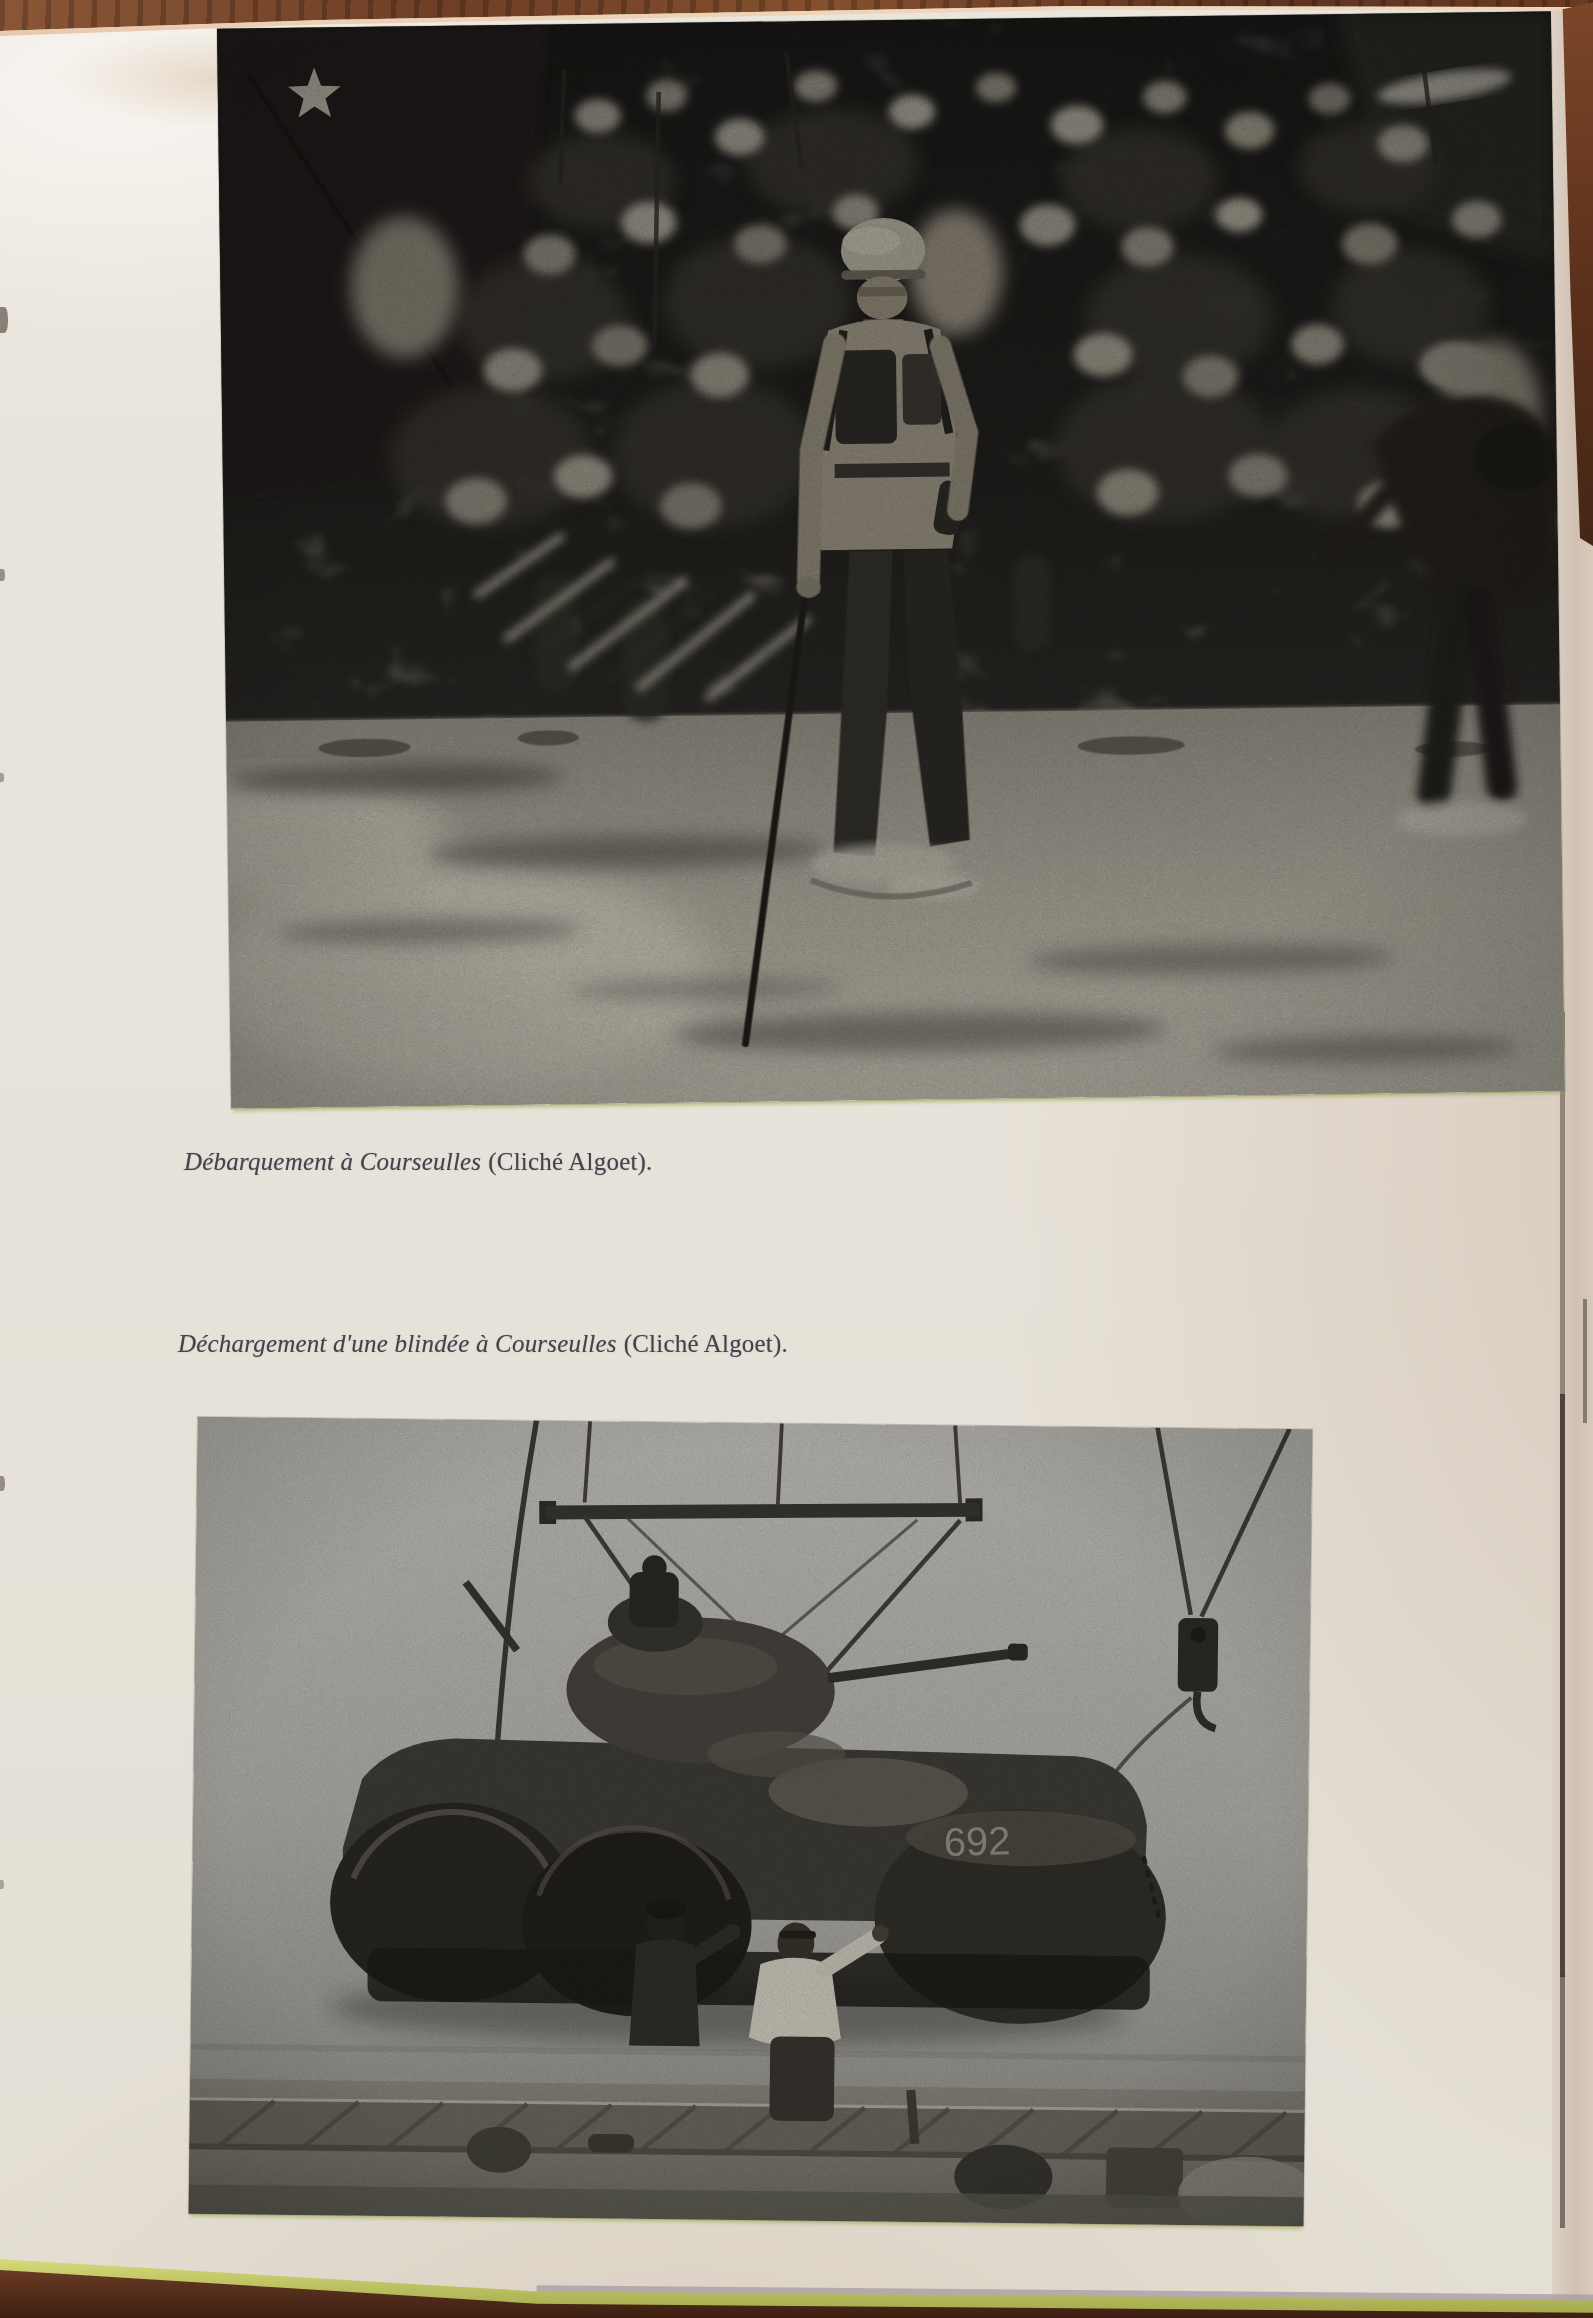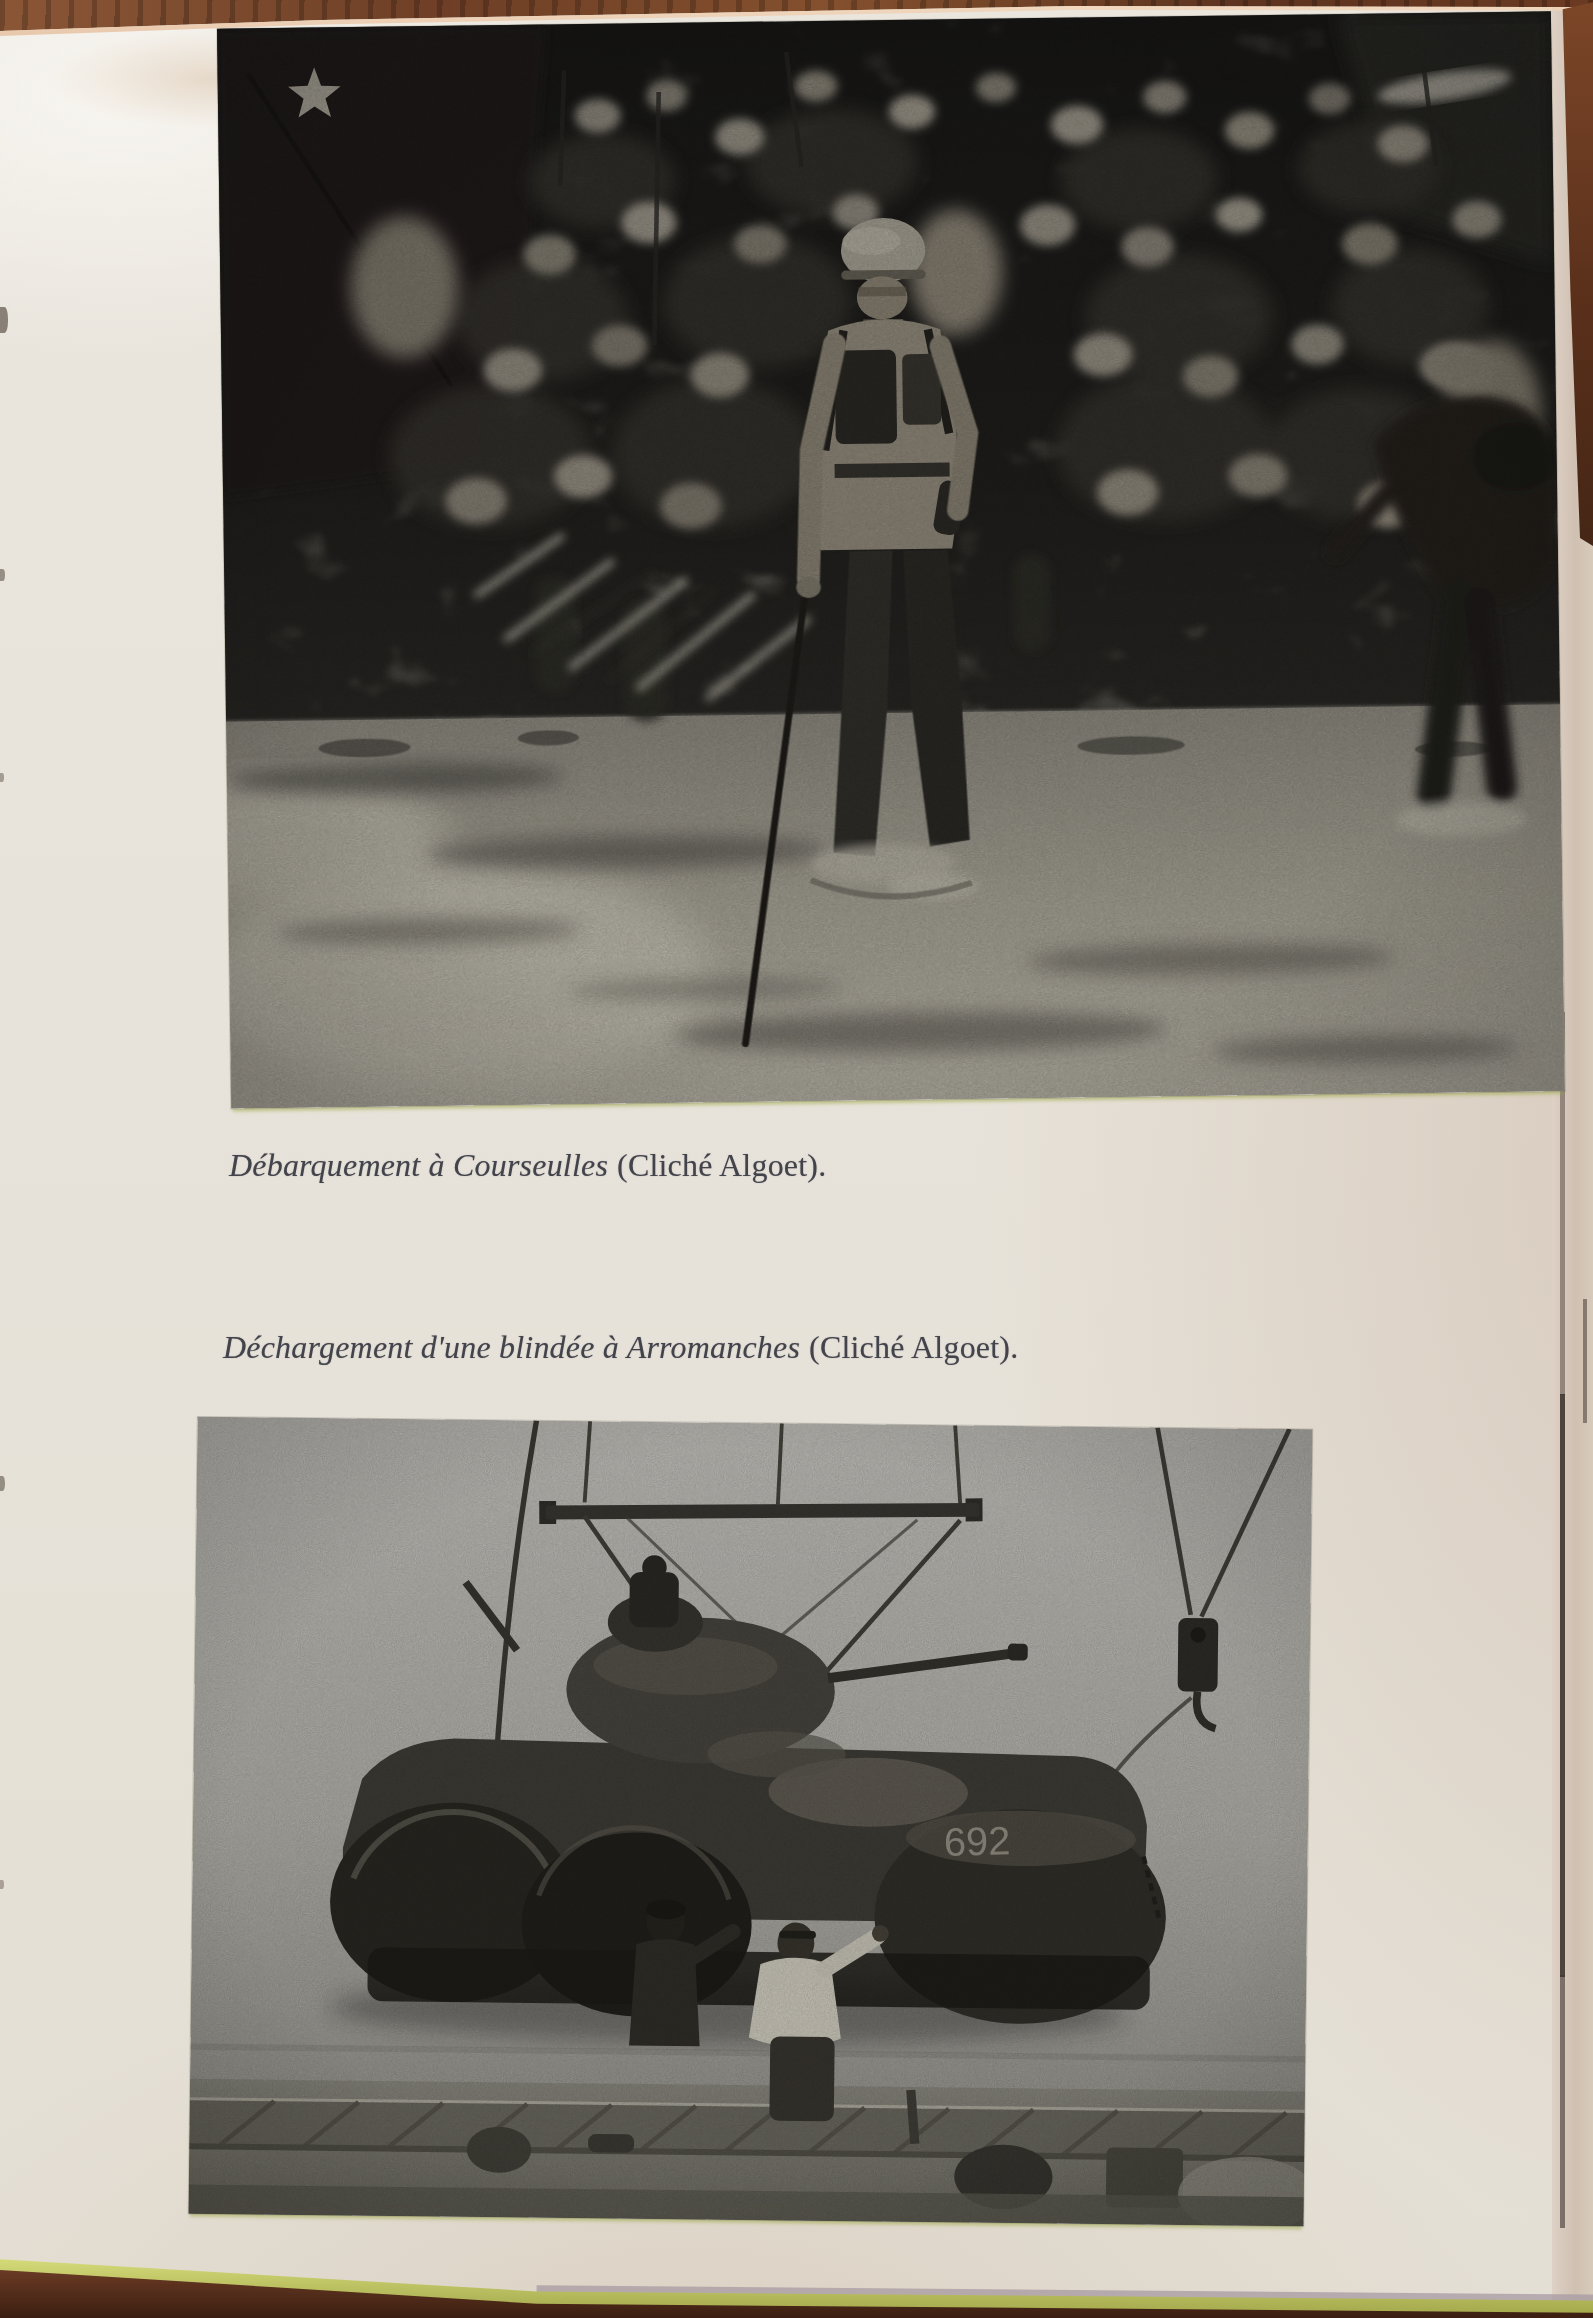--- a/index.html
+++ b/index.html
@@ -41,22 +41,22 @@
   .sp2{top:569px;width:4.6px;height:12.3px;opacity:.6}
   .sp3{top:773px;width:3.8px;height:9.2px;opacity:.5}
   .sp4{top:1476px;width:5.4px;height:15.3px;opacity:.6}
   .sp5{top:1880px;width:3.8px;height:9.2px;opacity:.45}
   
   .photo{box-shadow:0 0 0 0.8px rgba(60,55,45,.18), 0 4.6px 3.1px -1.5px rgba(150,165,60,.45);}
   .photo svg{display:block;width:100%;height:100%;}
   .photo1{left:224px;top:20px;width:1334px;height:1080px;transform:rotate(-.75deg);}
   .photo2{left:193px;top:1423px;width:1115px;height:797px;transform:rotate(.65deg);}
   
-  .caption{color:#43434c;font-size:32px;line-height:1.1;white-space:nowrap;
-    text-shadow:0 0 1.2px rgba(62,62,72,.4);letter-spacing:0.2px;margin-left:45px;}
+  .caption{color:#43434c;font-size:25px;line-height:1.1;white-space:nowrap;
+    text-shadow:0 0 1.2px rgba(62,62,72,.4);letter-spacing:0.2px;}
   .caption .it{font-style:italic;}
   .caption .rm{font-style:normal;margin-left:.28em;}
   .cap1{left:184px;top:1148px;}
   .cap2{left:178px;top:1330px;}
 </style>
 </head>
 <body>
 
 <div class="abs stain"></div>
 <div class="abs speck sp1"></div>
@@ -265,21 +265,21 @@
 
   <rect width="1740" height="1408" fill="url(#vig1)"></rect>
   <rect width="1740" height="1408" filter="url(#gr1)" opacity=".45"></rect>
 </svg>
 </div>
 
 <div class="abs caption cap1">
   <span class="it">Débarquement à Courseulles</span><span class="rm">(Cliché Algoet).</span>
 </div>
 <div class="abs caption cap2">
-  <span class="it">Déchargement d'une blindée à Arromanches</span><span class="rm">(Cliché Algoet).</span>
+  <span class="it">Déchargement d'une blindée à Courseulles</span><span class="rm">(Cliché Algoet).</span>
 </div>
 
 <div class="abs photo photo2">
 <svg viewBox="0 0 1454 1040" preserveAspectRatio="none">
   <defs>
     <linearGradient id="p2bg" x1="0" y1="0" x2="0" y2="1">
       <stop offset="0" stop-color="#cbc9c3"></stop>
           <stop offset=".5" stop-color="#bab8b1"></stop>
       <stop offset=".78" stop-color="#a5a39c"></stop>
           <stop offset="1" stop-color="#908e87"></stop>

